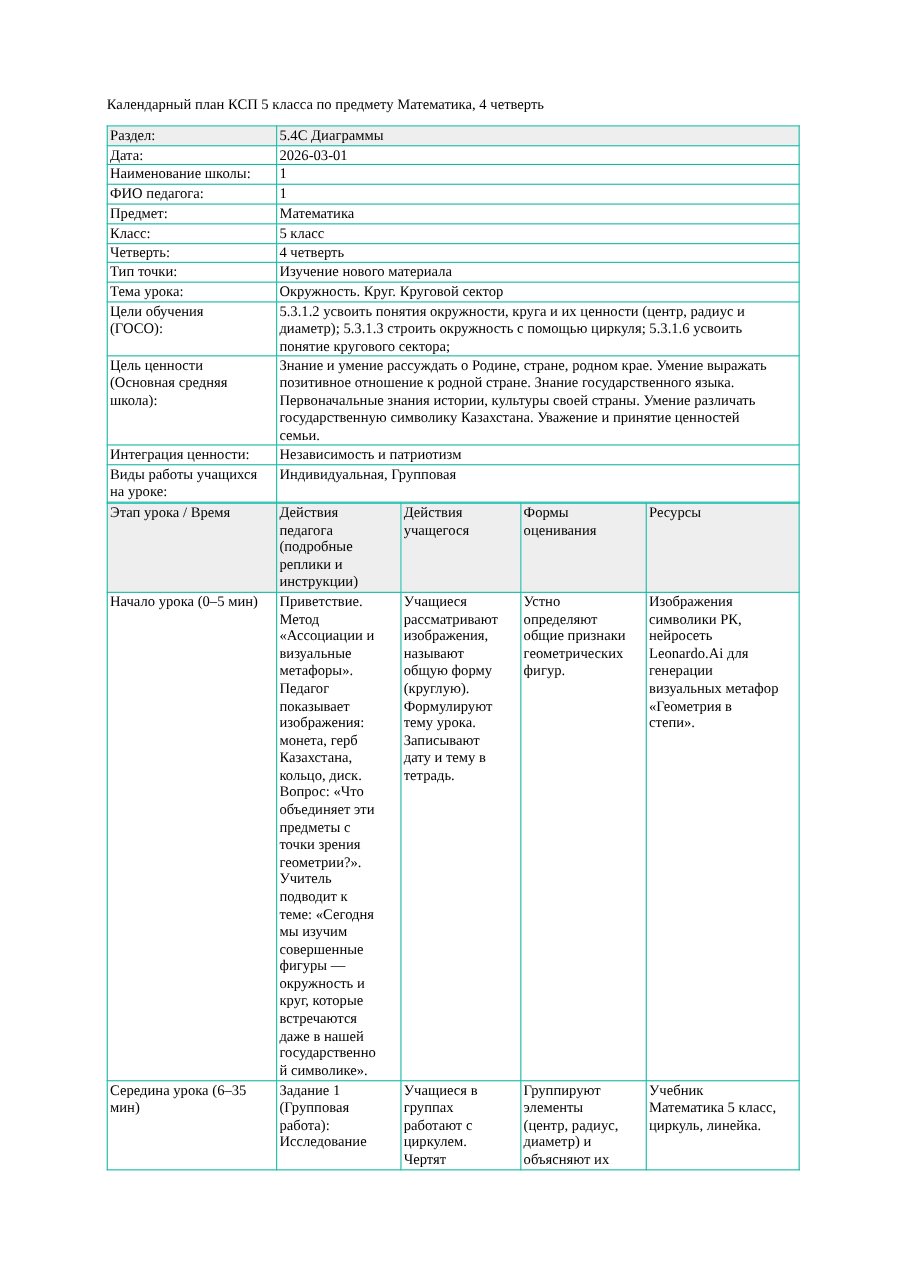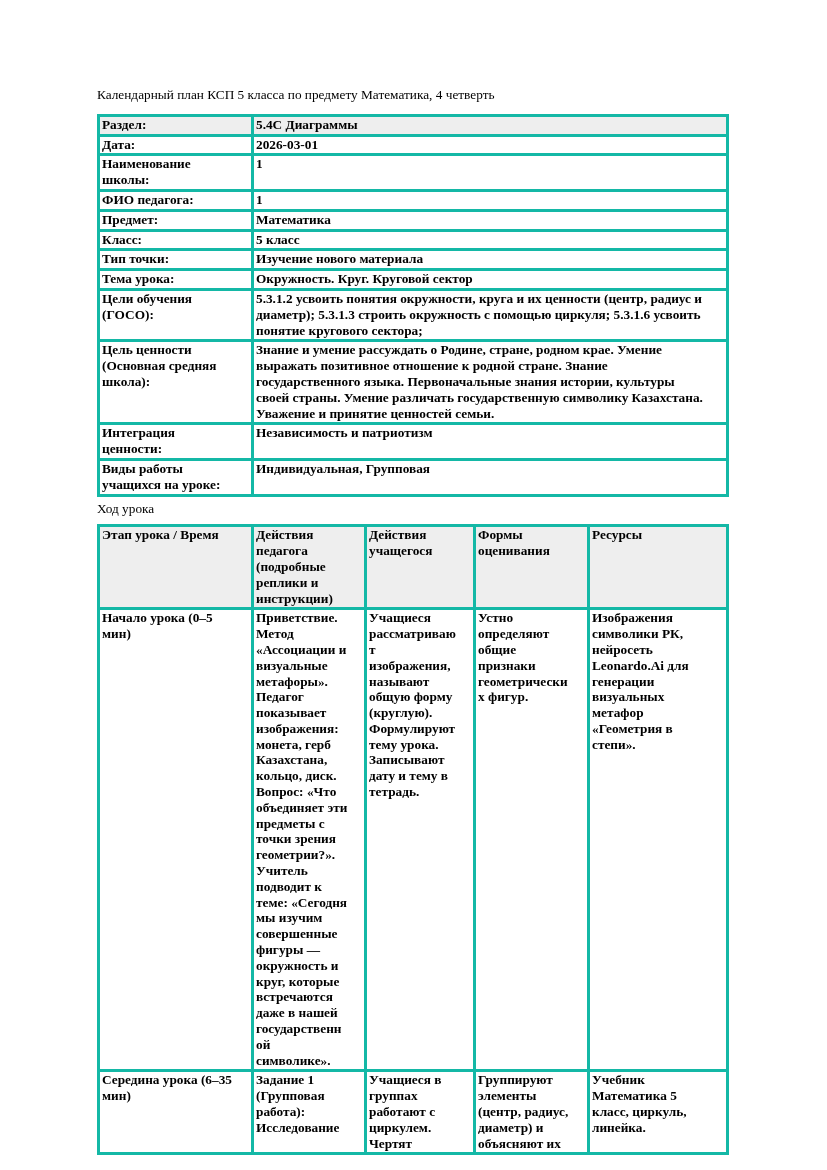--- a/index.html
+++ b/index.html
@@ -26,25 +26,25 @@
   .doc-title {
     margin: 0 0 11px 0;
     white-space: nowrap;
   }
   table {
     border-collapse: collapse;
     table-layout: fixed;
     width: 629px;
   }
   td {
-    border: 3px solid #14b8a6;
+    border: 1px solid #14b8a6;
     padding: 0 16px 1px 2px;
     vertical-align: top;
     text-align: left;
-    font-weight: bold;
+    font-weight: normal;
     overflow: hidden;
     word-wrap: break-word;
   }
   tr.shaded td {
     background: #eeeeee;
   }
   .section-heading {
     margin: 4px 0 8px 0;
   }
   .info-table .c-label  { width: 154px; }
@@ -86,20 +86,24 @@
       </tr>
       <tr>
         <td>Предмет:</td>
         <td>Математика</td>
       </tr>
       <tr>
         <td>Класс:</td>
         <td>5 класс</td>
       </tr>
       <tr>
+        <td>Четверть:</td>
+        <td>4 четверть</td>
+      </tr>
+      <tr>
         <td>Тип точки:</td>
         <td>Изучение нового материала</td>
       </tr>
       <tr>
         <td>Тема урока:</td>
         <td>Окружность. Круг. Круговой сектор</td>
       </tr>
       <tr>
         <td>Цели обучения (ГОСО):</td>
         <td>5.3.1.2 усвоить понятия окружности, круга и их ценности (центр, радиус и диаметр); 5.3.1.3 строить окружность с помощью циркуля; 5.3.1.6 усвоить понятие кругового сектора;</td>
@@ -112,21 +116,20 @@
         <td>Интеграция ценности:</td>
         <td>Независимость и патриотизм</td>
       </tr>
       <tr>
         <td>Виды работы учащихся на уроке:</td>
         <td>Индивидуальная, Групповая</td>
       </tr>
     </tbody>
   </table>
 
-  <p class="section-heading">Ход урока</p>
 
   <table class="lesson-table">
     <colgroup>
       <col class="c-stage">
         <col class="c-teacher">
         <col class="c-student">
         <col class="c-assessment">
         <col class="c-resources">
     </colgroup>
     <tbody>

